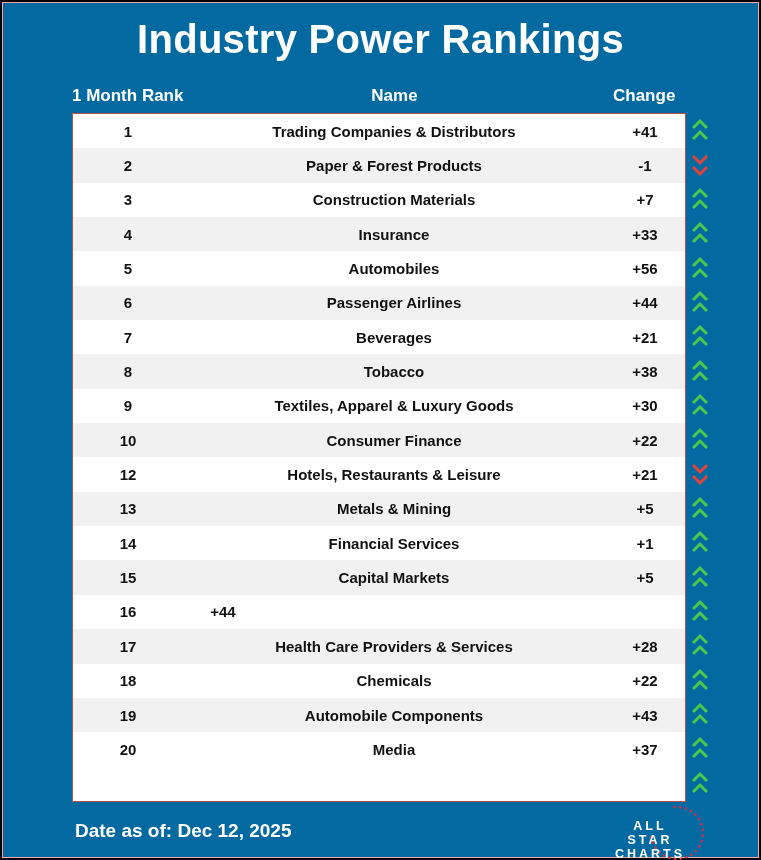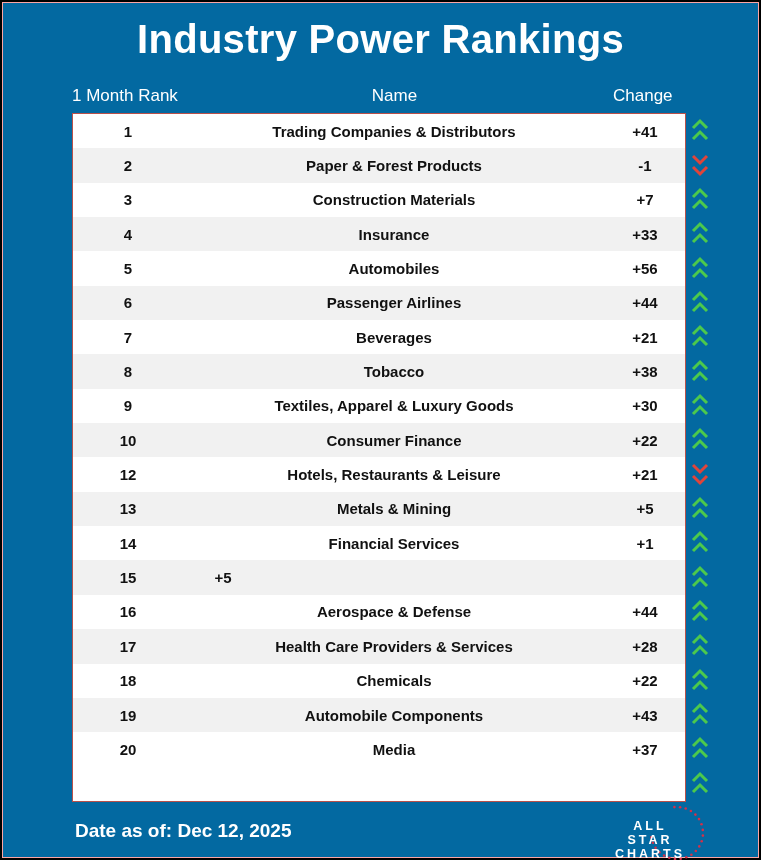--- a/index.html
+++ b/index.html
@@ -2,21 +2,21 @@
 <html><head>
   <meta charset="utf-8">
   <style>
     html, body { margin:0; padding:0; background:#000; }
     body { width:761px; height:860px; position:relative; overflow:hidden;
            font-family:"Liberation Sans", sans-serif; color:#fff; }
     .frame { position:absolute; left:2px; top:2px; width:755px; height:854px;
              border:1px solid #fca5a5; background:#0369a1; }
     .title { position:absolute; left:0; right:0; top:14px; text-align:center;
              font-size:40px; font-weight:bold; letter-spacing:0.3px; }
-    .hdr { position:absolute; top:83px; font-size:17px; font-weight:normal; }
+    .hdr { position:absolute; top:83px; font-size:17px; font-weight:bold; }
     .hdr.rank { left:69px; }
     .hdr.name { left:0; width:783px; text-align:center; }
     .hdr.change { left:610px; }
     .table { position:absolute; left:69px; top:110px; width:612px; height:687px;
              border:1px solid #b9514a; background:#fff; }
     .row { height:34.35px; display:flex; align-items:center; color:#111;
            font-weight:bold; font-size:15px; }
     .row:nth-child(even) { background:#f1f1f1; }
     .row:nth-child(odd) { background:#ffffff; }
     .cell-rank { width:110px; text-align:center; }
@@ -100,25 +100,25 @@
         <div class="cell-name">Metals &amp; Mining</div>
         <div class="cell-change">+5</div>
       </div>
       <div class="row">
         <div class="cell-rank">14</div>
         <div class="cell-name">Financial Services</div>
         <div class="cell-change">+1</div>
       </div>
       <div class="row">
         <div class="cell-rank">15</div>
+        <div class="cell-name">Capital Markets</div>
         <div class="cell-change">+5</div>
       </div>
       <div class="row">
         <div class="cell-rank">16</div>
-        <div class="cell-name">Aerospace &amp; Defense</div>
         <div class="cell-change">+44</div>
       </div>
       <div class="row">
         <div class="cell-rank">17</div>
         <div class="cell-name">Health Care Providers &amp; Services</div>
         <div class="cell-change">+28</div>
       </div>
       <div class="row">
         <div class="cell-rank">18</div>
         <div class="cell-name">Chemicals</div>

